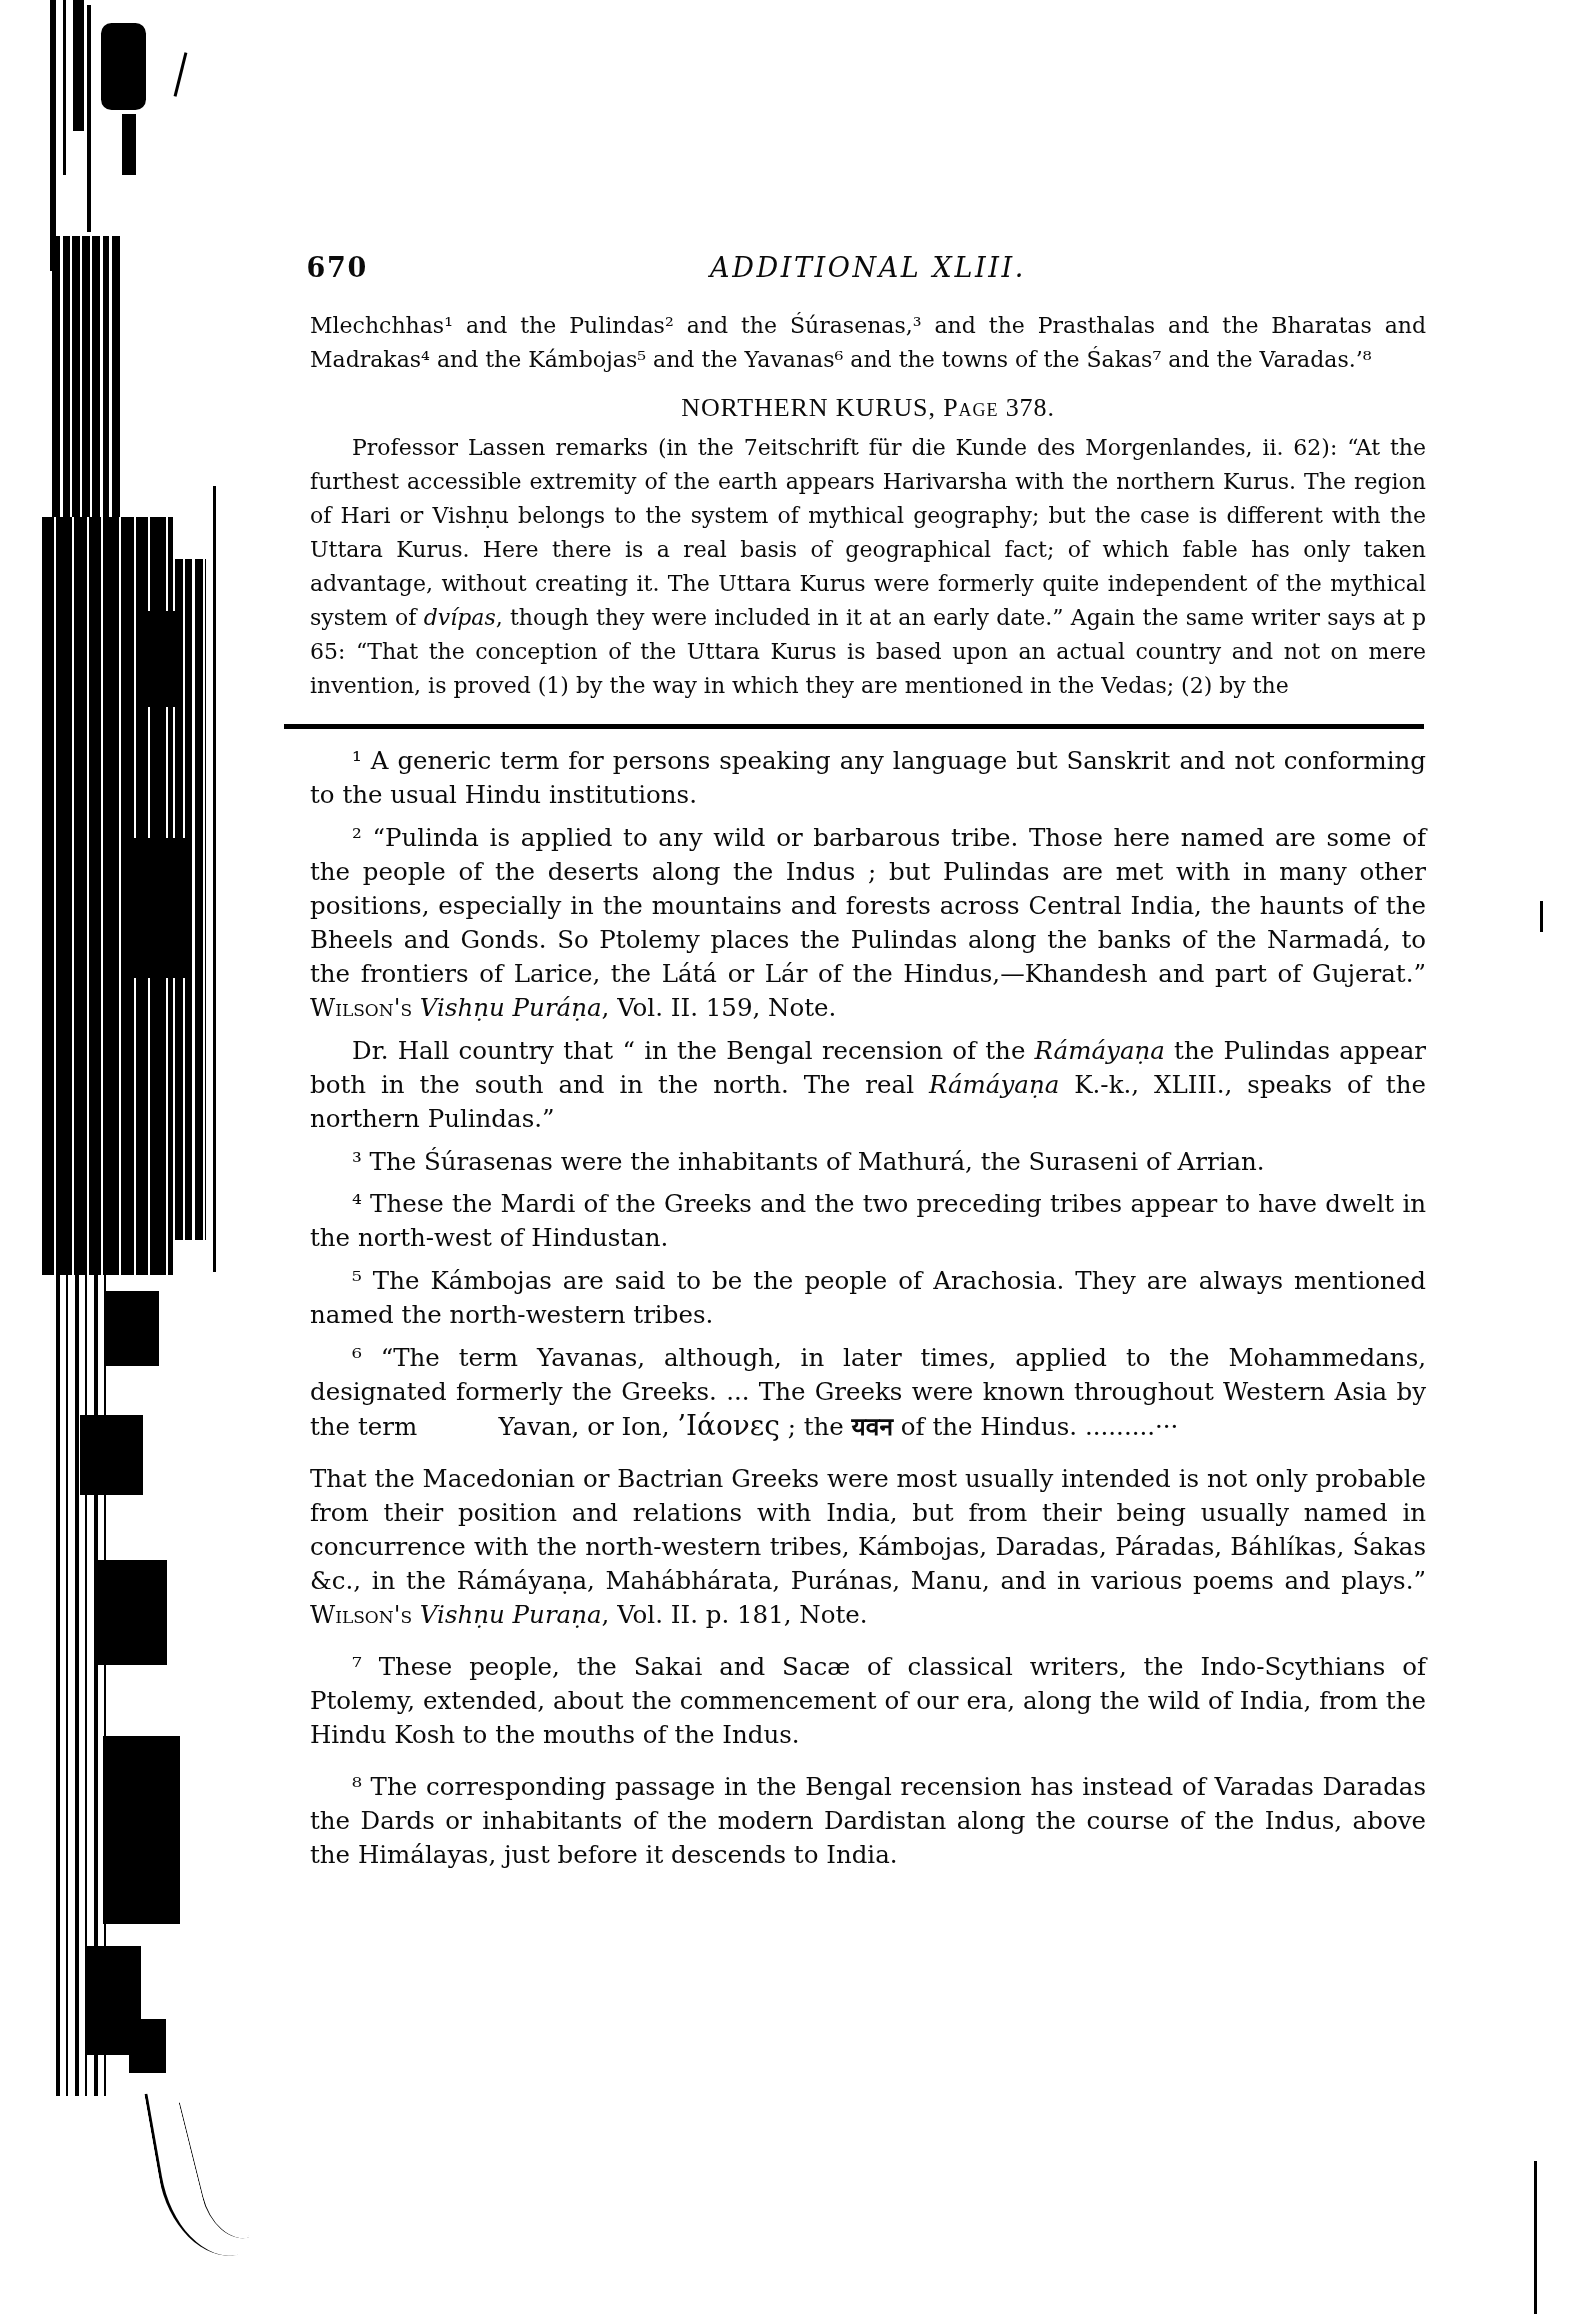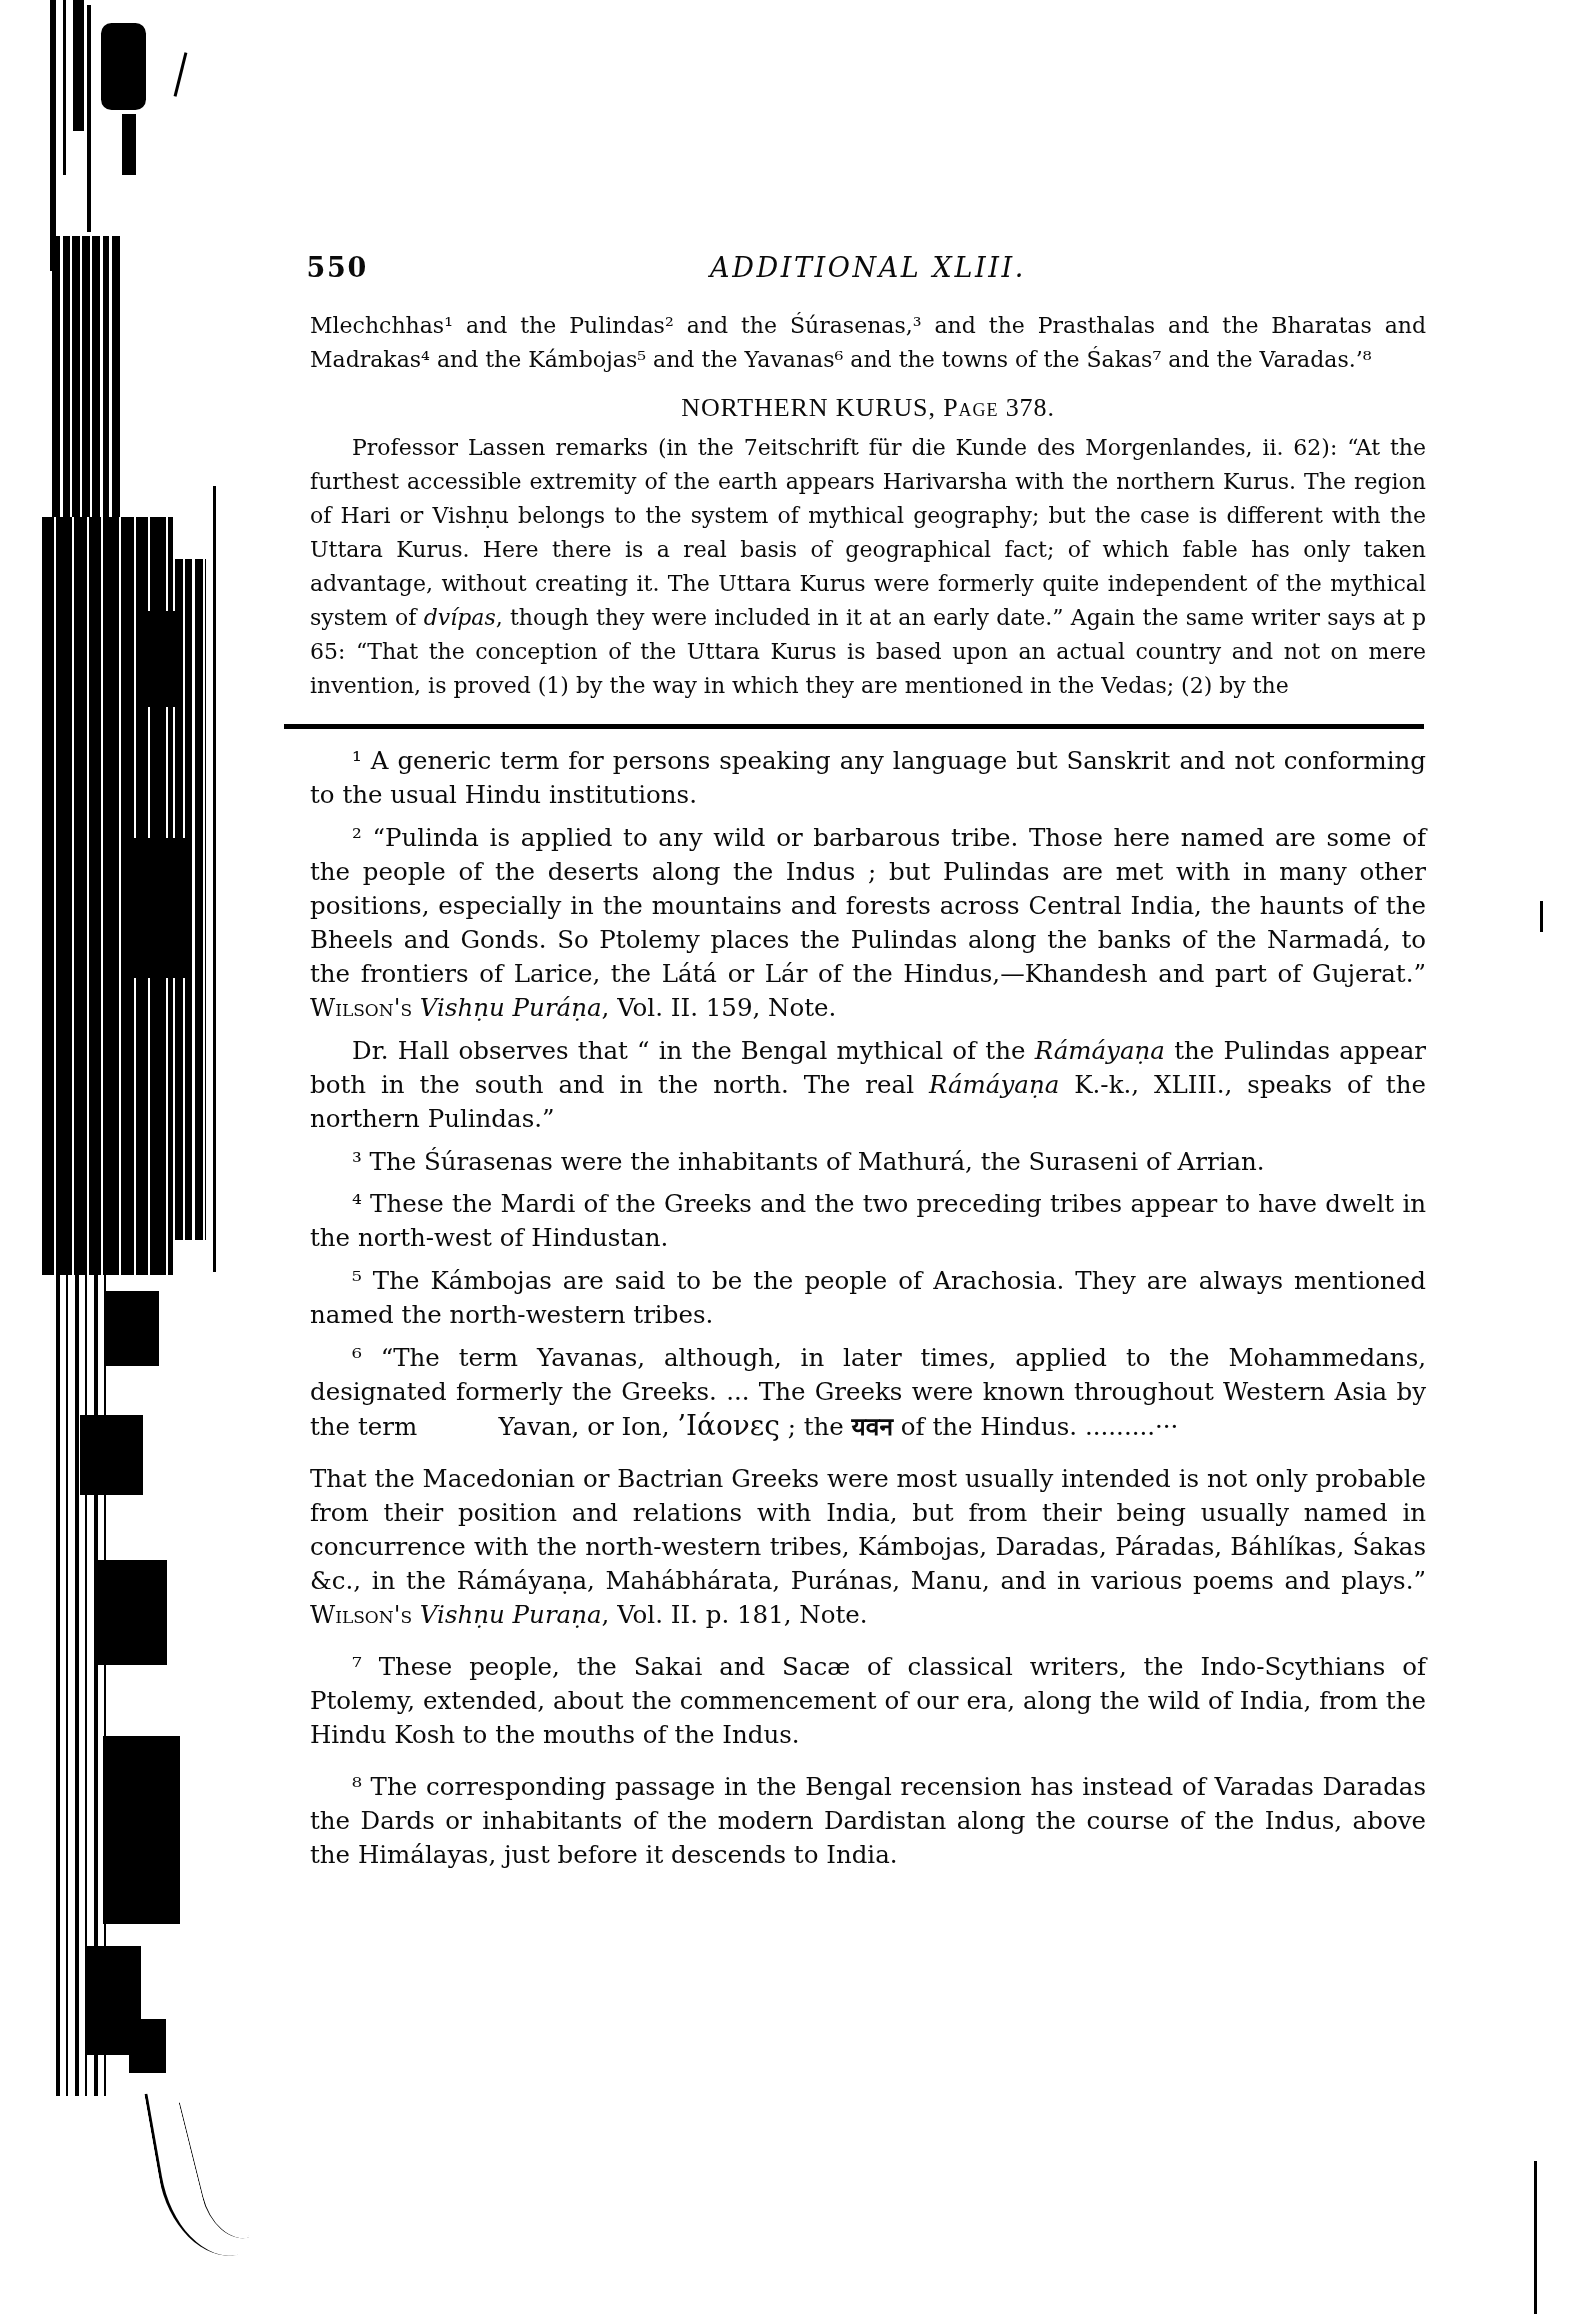--- a/index.html
+++ b/index.html
@@ -58,35 +58,35 @@
     <div class="art" style="left:129px;top:2019px;width:37px;height:54px"></div>
     <div class="art curl" style="left:159px;top:2087px;width:61px;height:175px;transform:rotate(-10deg)"></div>
     <div class="art curl" style="left:196px;top:2096px;width:35px;height:148px;border-left-width:1.7px;transform:rotate(-14deg)"></div>
     <div class="art" style="left:1540px;top:901px;width:2.6px;height:31px"></div>
     <div class="art" style="left:1534px;top:2161px;width:2.6px;height:153px"></div>
   </div>
 
   <div class="textcol">
 
     <div class="pagehead">
-      <span class="pnum">550</span>
+      <span class="pnum">670</span>
       <span class="rtitle">ADDITIONAL XLIII.</span>
     </div>
 
     <p class="body intro"><span>Mlechchhas¹ and the Pulindas² and the Śúrasenas,³ and the Prasthalas and the Bharatas and Madrakas⁴ and the Kámbojas⁵ and the Yavanas⁶ and the towns of the Śakas⁷ and the Varadas.’⁸</span></p>
 
     <h2 class="sechead"><span>NORTHERN KURUS, </span><span class="sc">Page</span><span> 378.</span></h2>
 
     <p class="body indent"><span>Professor Lassen remarks (in the 7eitschrift für die Kunde des Morgenlandes, ii. 62): “At the furthest accessible extremity of the earth appears Harivarsha with the northern Kurus. The region of Hari or Vishṇu belongs to the system of mythical geography; but the case is different with the Uttara Kurus. Here there is a real basis of geographical fact; of which fable has only taken advantage, without creating it. The Uttara Kurus were formerly quite independent of the mythical system of </span><span class="i">dvípas</span><span>, though they were included in it at an early date.” Again the same writer says at p 65: “That the conception of the Uttara Kurus is based upon an actual country and not on mere invention, is proved (1) by the way in which they are mentioned in the Vedas; (2) by the</span></p>
 
     <div class="fnrule"></div>
 
     <p class="fn indent"><span>¹ A generic term for persons speaking any language but Sanskrit and not conforming to the usual Hindu institutions.</span></p>
     <p class="fn indent"><span>² “Pulinda is applied to any wild or barbarous tribe. Those here named are some of the people of the deserts along the Indus ; but Pulindas are met with in many other positions, especially in the mountains and forests across Central India, the haunts of the Bheels and Gonds. So Ptolemy places the Pulindas along the banks of the Narmadá, to the frontiers of Larice, the Látá or Lár of the Hindus,—Khandesh and part of Gujerat.” </span><span class="sc">Wilson's</span><span> </span><span class="i">Vishṇu Puráṇa</span><span>, Vol. II. 159, Note.</span></p>
-    <p class="fn indent"><span>Dr. Hall observes that “ in the Bengal mythical of the </span><span class="i">Rámáyaṇa</span><span> the Pulindas appear both in the south and in the north. The real </span><span class="i">Rámáyaṇa</span><span> K.-k., XLIII., speaks of the northern Pulindas.”</span></p>
+    <p class="fn indent"><span>Dr. Hall country that “ in the Bengal recension of the </span><span class="i">Rámáyaṇa</span><span> the Pulindas appear both in the south and in the north. The real </span><span class="i">Rámáyaṇa</span><span> K.-k., XLIII., speaks of the northern Pulindas.”</span></p>
     <p class="fn indent"><span>³ The Śúrasenas were the inhabitants of Mathurá, the Suraseni of Arrian.</span></p>
     <p class="fn indent"><span>⁴ These the Mardi of the Greeks and the two preceding tribes appear to have dwelt in the north-west of Hindustan.</span></p>
     <p class="fn indent"><span>⁵ The Kámbojas are said to be the people of Arachosia. They are always mentioned named the north-western tribes.</span></p>
     <p class="fn indent"><span>⁶ “The term Yavanas, although, in later times, applied to the Mohammedans, designated formerly the Greeks. ... The Greeks were known throughout Western Asia by the term    Yavan, or Ion, </span><span class="gr">’Ιάονες</span><span> ; the </span><span class="dev">यवन</span><span> of the Hindus. .........···</span></p>
     <p class="fn noind mt-lg"><span>That the Macedonian or Bactrian Greeks were most usually intended is not only probable from their position and relations with India, but from their being usually named in concurrence with the north-western tribes, Kámbojas, Daradas, Páradas, Báhlíkas, Śakas &amp;c., in the Rámáyaṇa, Mahábhárata, Puránas, Manu, and in various poems and plays.” </span><span class="sc">Wilson's</span><span> </span><span class="i">Vishṇu Puraṇa</span><span>, Vol. II. p. 181, Note.</span></p>
     <p class="fn indent mt-lg"><span>⁷ These people, the Sakai and Sacæ of classical writers, the Indo-Scythians of Ptolemy, extended, about the commencement of our era, along the wild of India, from the Hindu Kosh to the mouths of the Indus.</span></p>
     <p class="fn indent mt-lg"><span>⁸ The corresponding passage in the Bengal recension has instead of Varadas Daradas the Dards or inhabitants of the modern Dardistan along the course of the Indus, above the Himálayas, just before it descends to India.</span></p>
 
   </div>
 </div>

